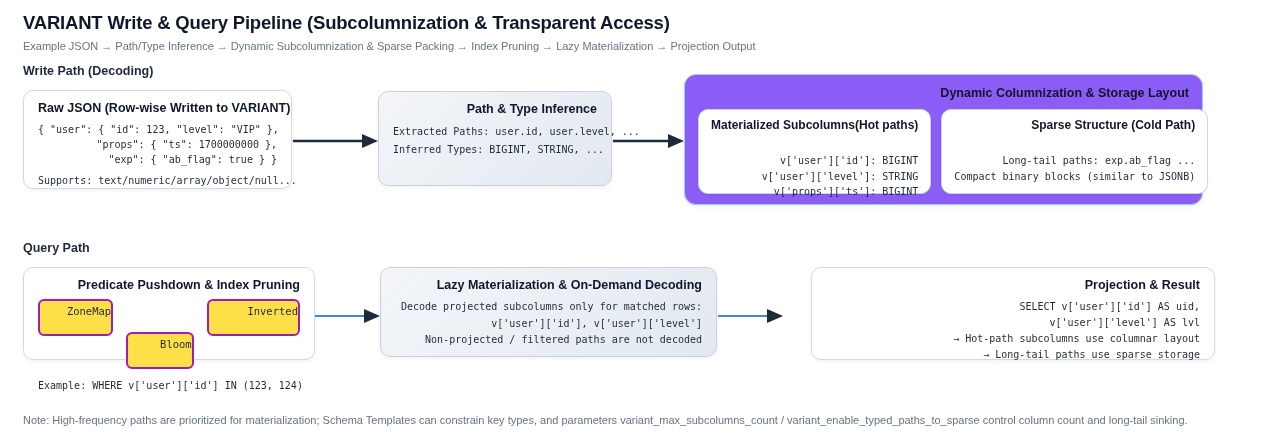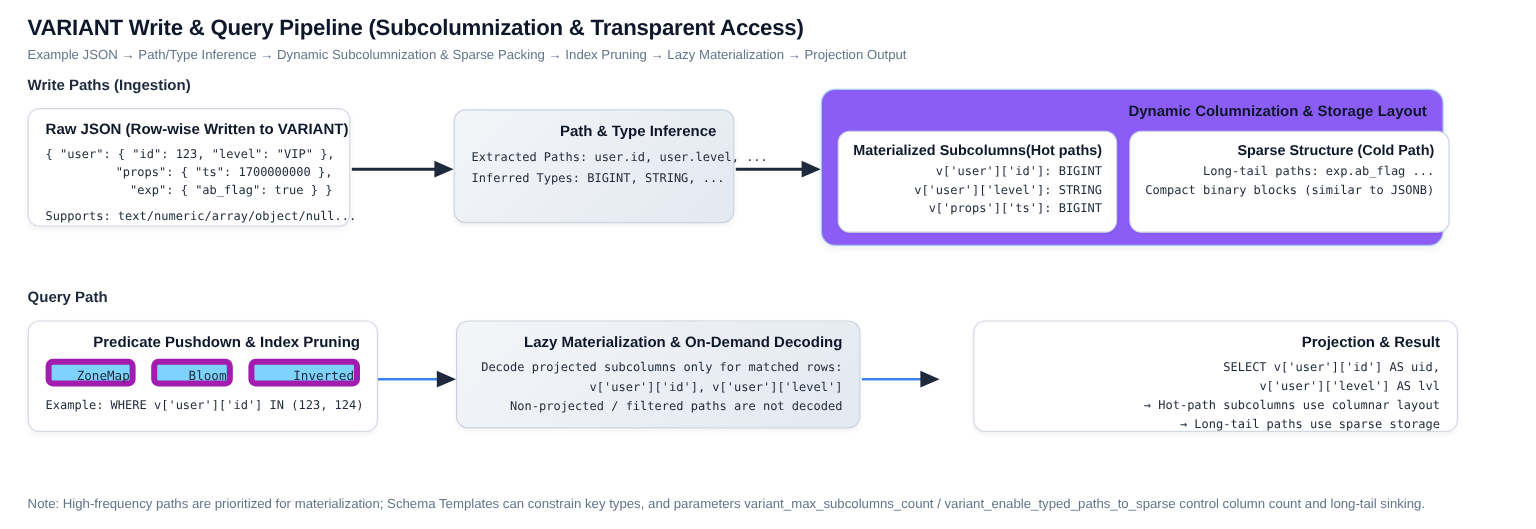--- a/index.html
+++ b/index.html
@@ -27,56 +27,56 @@
   #box-inference  { left:378px; top:91px;  width:234px; height:95px; }
   #box-inference .mono { line-height:18px; }
 
   .bigbox { position:absolute; left:684px; top:74px; width:519px; height:131px;
             background:#8b5cf6; border:1px solid #a6cceb; border-radius:12px;
             padding:11px 13px; box-shadow:0 2px 5px rgba(30,64,120,0.08); }
   .bigbox .box-title { margin-bottom:9px; }
   .inner-row { display:flex; gap:10px; }
   .inner-box { background:#ffffff; border:1px solid #ccd6e2; border-radius:10px;
                padding:8px 12px; height:85px; box-shadow:0 1px 2px rgba(15,23,42,0.05); }
-  .inner-box .box-title { font-size:12px; margin-bottom:4px; }
+  .inner-box .box-title { font-size:12px; margin-bottom:21px; }
   .inner-box .mono { line-height:15.5px; }
   #inner-materialized { width:244px; }
   #inner-sparse { width:281px; }
 
   #box-pruning    { left:23px;  top:267px; width:292px; height:93px; }
   #box-lazy       { left:380px; top:267px; width:337px; height:90px; }
   #box-lazy .mono { line-height:16.5px; }
   #box-projection { left:783px; top:267px; width:404px; height:93px;margin-left:28px; }
   #box-projection .mono { line-height:16px; }
 
   .chips { display:flex; gap:13px; margin:3px 0 9px 0; }
-  .chip { background:#7dd3fc; border:5px solid #a21caf; border-radius:6px;
+  .chip { background:#fde047; border:2px solid #a21caf; border-radius:6px;
           font-family:"DejaVu Sans Mono", monospace; font-size:10.5px; color:#1f2937;
-          padding:4px 0 4px 10px; height:23px; }
+          padding:4px 0 4px 10px; height:37px; }
   .chip:nth-child(1) { width:78px; }
-  .chip:nth-child(2) { width:70px; }
+  .chip:nth-child(2) { width:70px;margin-top:33px; }
   .chip:nth-child(3) { width:97px; }
 
   .arrow { position:absolute; }
   #arrow-w1 { left:293px; top:131px; }
   #arrow-w2 { left:613px; top:131px; }
   #arrow-q1 { left:315px; top:306px; }
   #arrow-q2 { left:718px; top:306px; }
 
   .footer-note { position:absolute; left:23px; top:414px; font-size:11px; color:#64748b; white-space:nowrap; }
 </style>
 </head>
 <body>
 
 <div class="canvas">
 
   <div class="page-title">VARIANT Write &amp; Query Pipeline (Subcolumnization &amp; Transparent Access)</div>
   <div class="subtitle">Example JSON → Path/Type Inference → Dynamic Subcolumnization &amp; Sparse Packing → Index Pruning → Lazy Materialization → Projection Output</div>
 
-  <div class="section-label" id="write-label">Write Paths (Ingestion)</div>
+  <div class="section-label" id="write-label">Write Path (Decoding)</div>
 
   <div class="box" id="box-raw-json">
     <div class="box-title">Raw JSON (Row-wise Written to VARIANT)</div>
     <div class="mono">{ "user": { "id": 123, "level": "VIP" },</div>
     <div class="mono">"props": { "ts": 1700000000 },</div>
     <div class="mono">"exp": { "ab_flag": true } }</div>
     <div class="mono supports">Supports: text/numeric/array/object/null...</div>
   </div>
 
   <svg class="arrow" id="arrow-w1" width="85" height="20">

